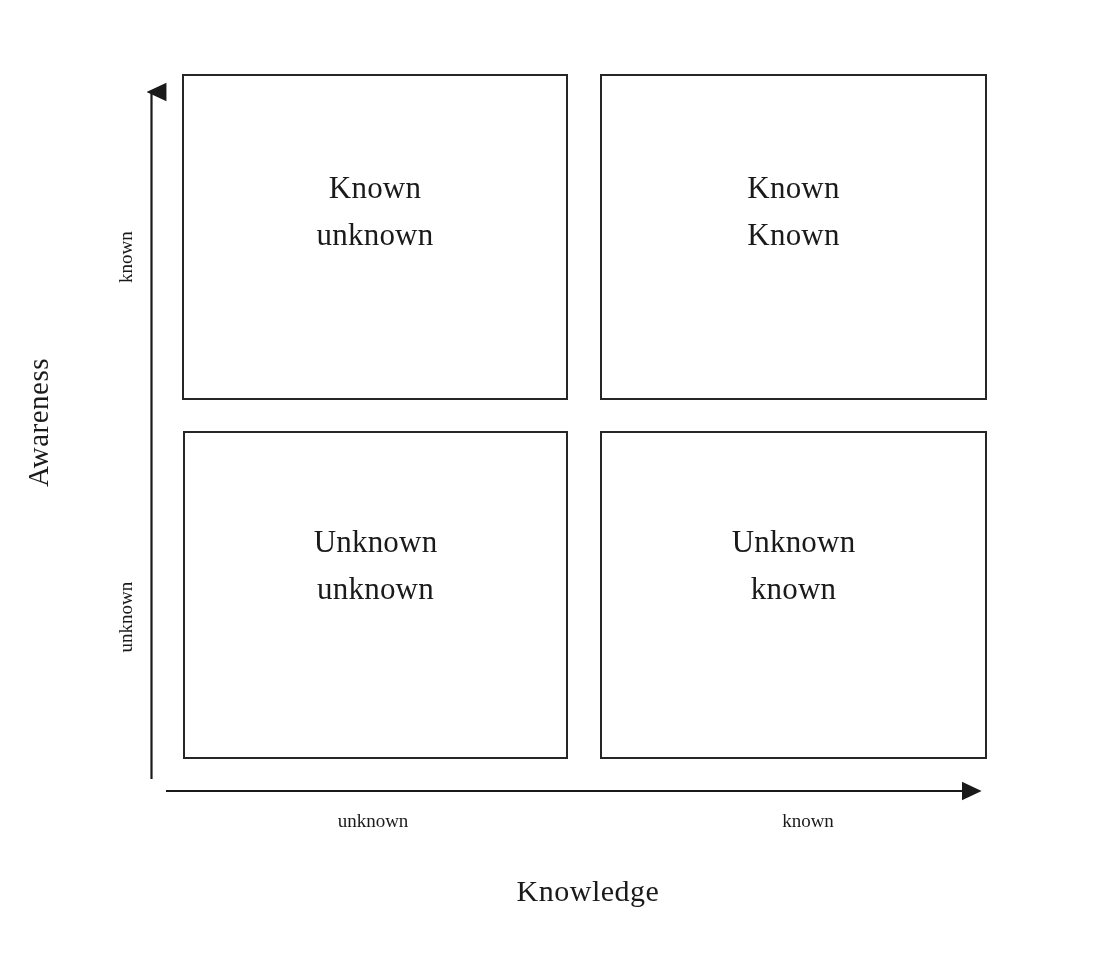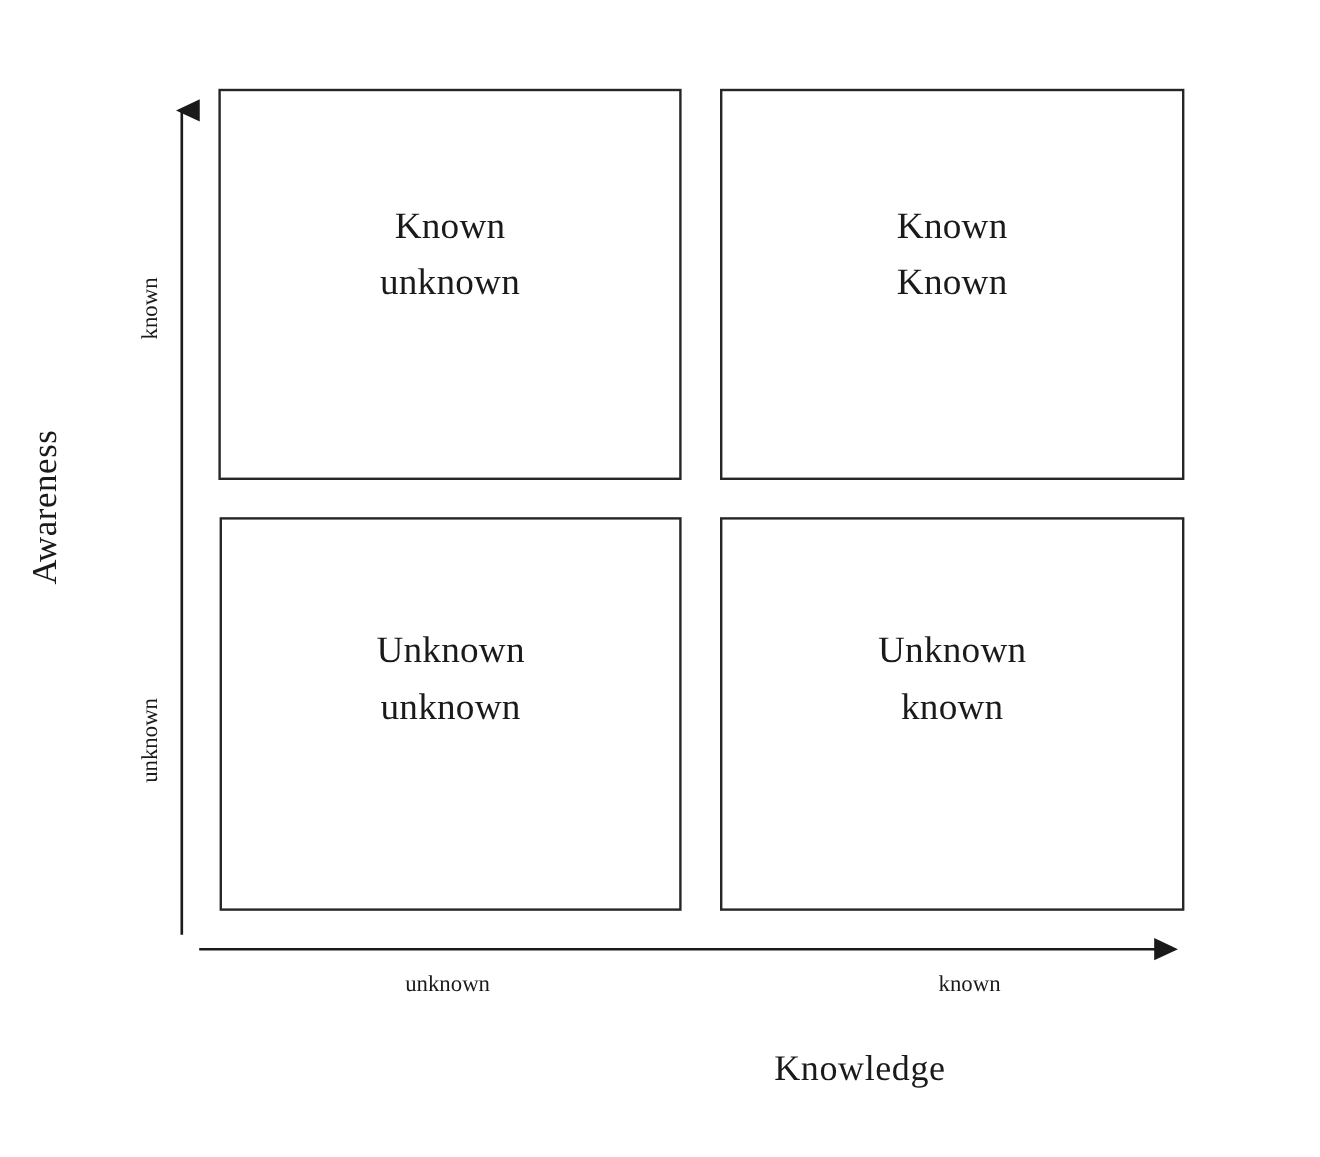--- a/index.html
+++ b/index.html
@@ -70,21 +70,21 @@
     letter-spacing: 0.5px;
     transform: rotate(-90deg);
     transform-origin: 50% 50%;
     color: #1a1a1a;
   }
   #x-axis-title {
     position: absolute;
     left: 388px;
     top: 874px;
     width: 400px;
-    text-align: right;
+    text-align: center;
     font-size: 30px;
     letter-spacing: 0.5px;
     color: #1a1a1a;
   }
 
   
   .y-tick {
     position: absolute;
     width: 140px;
     text-align: center;

